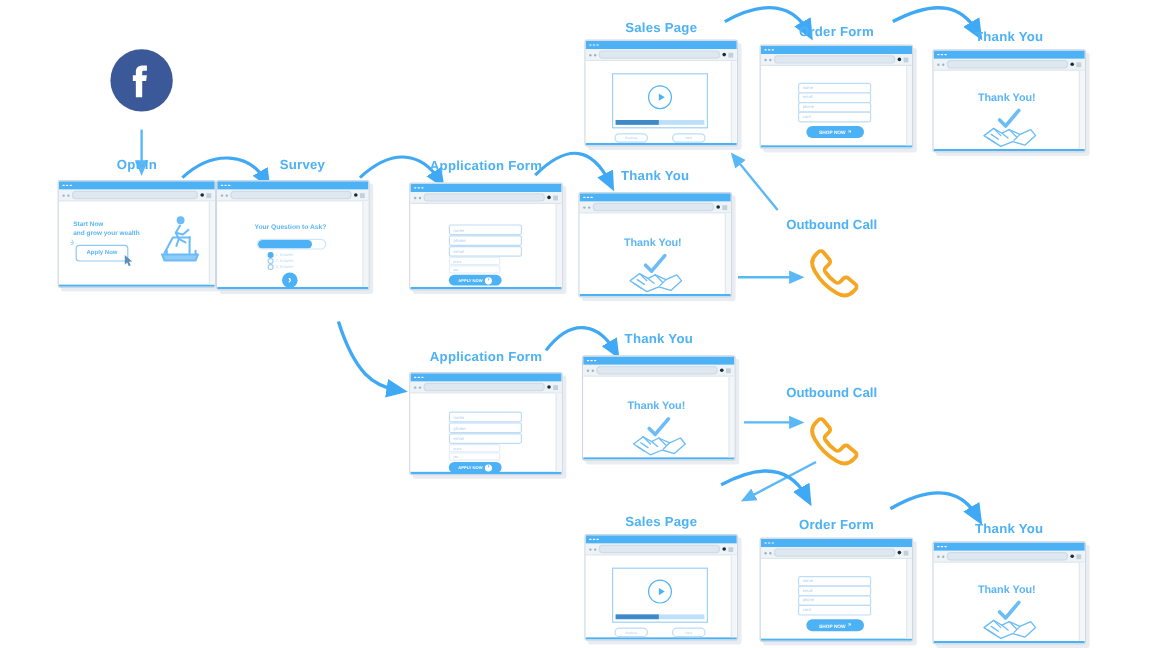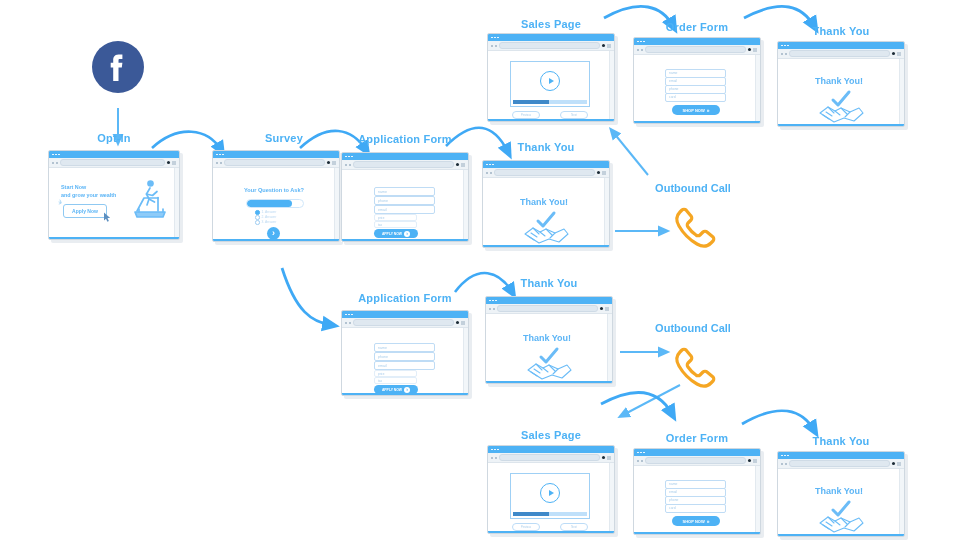--- a/index.html
+++ b/index.html
@@ -194,21 +194,21 @@
               <path d="M8 34 L38 34 L36 39 L10 39 Z" fill="#8ecbf8" stroke="#6bbcf7"></path>
               <path d="M12 31 L12 34 M36 31 L36 34"></path>
             </g>
           </svg>
         </div>
         <div class="win-foot"></div>
       </div>
     </div>
   </div>
 
-  <div class="node" style="left:212px;top:150px;width:144px;height:112px;">
+  <div class="node" style="left:180px;top:150px;width:144px;height:112px;">
     <div class="node-label" style="top:-18px;">Survey</div>
     <div class="win" style="width:128px;height:92px;">
       <div class="win-shadow"></div>
       <div class="win-body">
         <div class="win-title">
           <span class="win-dot"></span>
           <span class="win-dot"></span>
           <span class="win-dot"></span>
         </div>
         <div class="win-bar">

